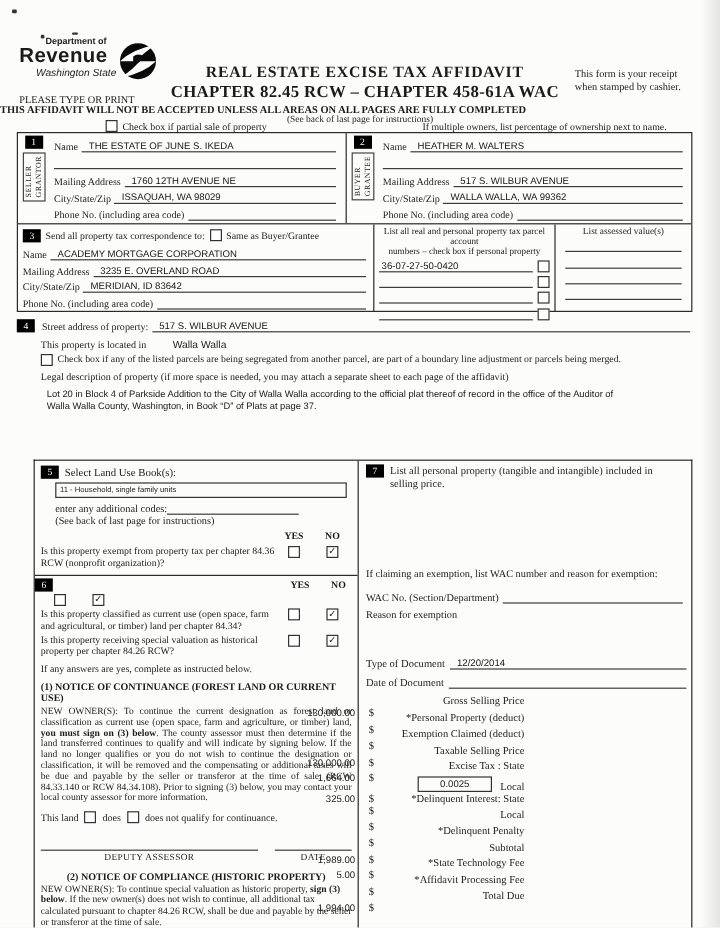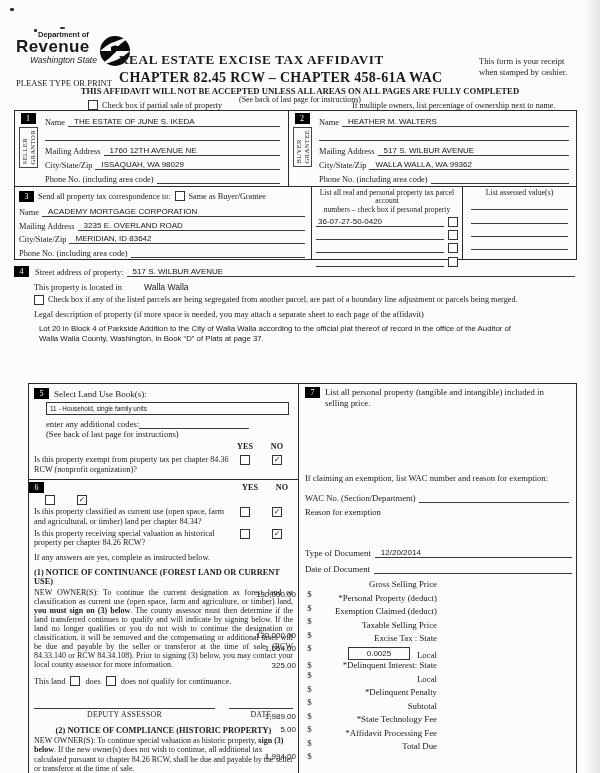--- a/index.html
+++ b/index.html
@@ -7,26 +7,26 @@
   .page{position:relative;width:600px;height:773px;background:#fcfcfb;overflow:hidden;margin:0 auto;}
   .scan-edge{position:absolute;right:0;top:0;width:16px;height:100%;background:linear-gradient(to right,rgba(0,0,0,0),rgba(120,120,115,0.18));pointer-events:none;}
   .speck{position:absolute;background:#333;border-radius:1px;}
 
   
   .logo{position:absolute;left:16px;top:30px;width:130px;}
   .logo-dept{font-size:7.5px;margin-left:22px;font-weight:bold;font-family:"Liberation Sans",sans-serif;}
   .logo-rev{font-size:17px;font-weight:bold;letter-spacing:0.4px;margin-top:-2px;font-family:"Liberation Sans",sans-serif;}
   .logo-state{font-size:8.5px;font-style:italic;margin-left:14px;margin-top:-2px;font-family:"Liberation Sans",sans-serif;}
   .logo-swirl{position:absolute;left:80px;top:3px;}
-  .title-block{position:absolute;left:119px;width:340px;top:52px;text-align:left;}
+  .title-block{position:absolute;left:134px;width:340px;top:52px;text-align:center;}
   .main-title{font-size:13.2px;font-weight:bold;letter-spacing:0.6px;}
   .sub-title{font-size:14px;font-weight:bold;margin-top:2px;letter-spacing:0.3px;}
   .receipt-note{position:absolute;left:479px;top:56px;font-size:8.6px;line-height:11px;}
   .type-print{position:absolute;left:16px;top:78px;font-size:8.6px;}
-  .warning{position:absolute;left:0;width:600px;top:86px;text-align:center;font-weight:bold;font-size:8.7px;}
+  .warning{position:absolute;left:0;width:600px;top:86px;font-weight:bold;font-size:8.7px;}
   .see-back-top{position:absolute;left:0;width:600px;top:95px;text-align:center;font-size:7.9px;}
   .partial-row{position:absolute;left:88px;top:100px;font-size:8.3px;display:flex;align-items:center;gap:4px;}
   .multi-owners{position:absolute;left:352px;top:101px;font-size:8.2px;}
 
   
   .cb{display:inline-block;width:8px;height:8px;border:1px solid #333;font-size:8px;line-height:8px;text-align:center;vertical-align:middle;font-family:"DejaVu Sans",sans-serif;color:#222;background:#fff;flex:none;}
 
   
   .ul{border-bottom:1px solid #3c3c3c;position:relative;}
   .val{font-family:"Liberation Sans",sans-serif;font-size:8px;color:#161616;position:absolute;bottom:0;left:6px;white-space:nowrap;}

